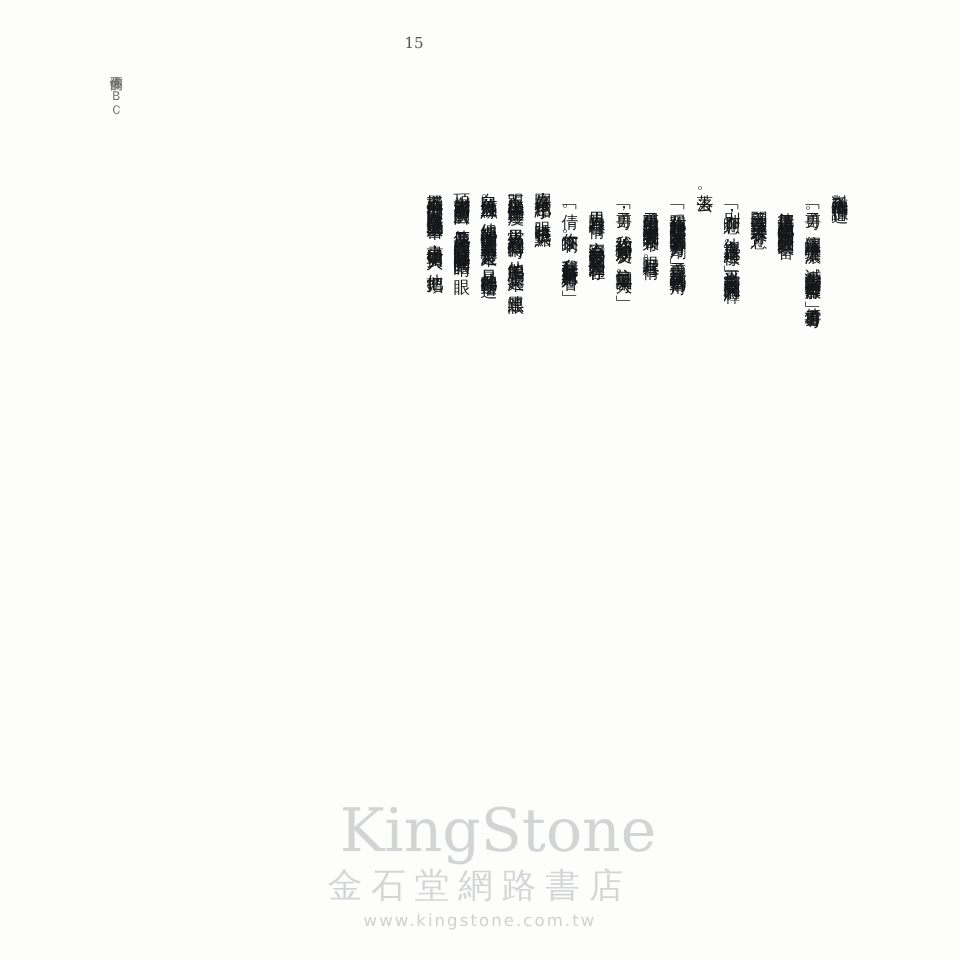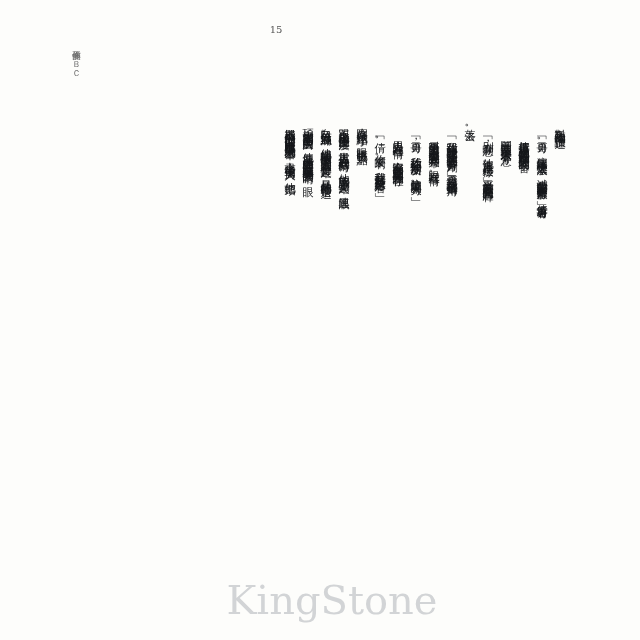--- a/index.html
+++ b/index.html
@@ -137,15 +137,17 @@
     <div class="tcol">落去。</div>
     <div class="tcol indent-1">「別介意啊，他這人就是這樣。」米哥帶著歉意向問天解釋。</div>
     <div class="tcol indent-1">問天微笑又揮揮手表示不介意。</div>
     <div class="tcol indent-1">倩把勇哥交給她的物品湊到鼻尖仔細的嗅一番。</div>
     <div class="tcol indent-1">「勇哥。這個水墨味道太濃了。減少劑量聞起來會更舒服。」倩看著勇哥</div>
     <div class="tcol">對手上的物件評價道。</div>
   </div>
 
   <div id="watermark">
     <div class="wm-main">KingStone</div>
+    <div class="wm-sub">金石堂網路書店</div>
+    <div class="wm-url">www.kingstone.com.tw</div>
   </div>
 
 </div>
 
 </body></html>

